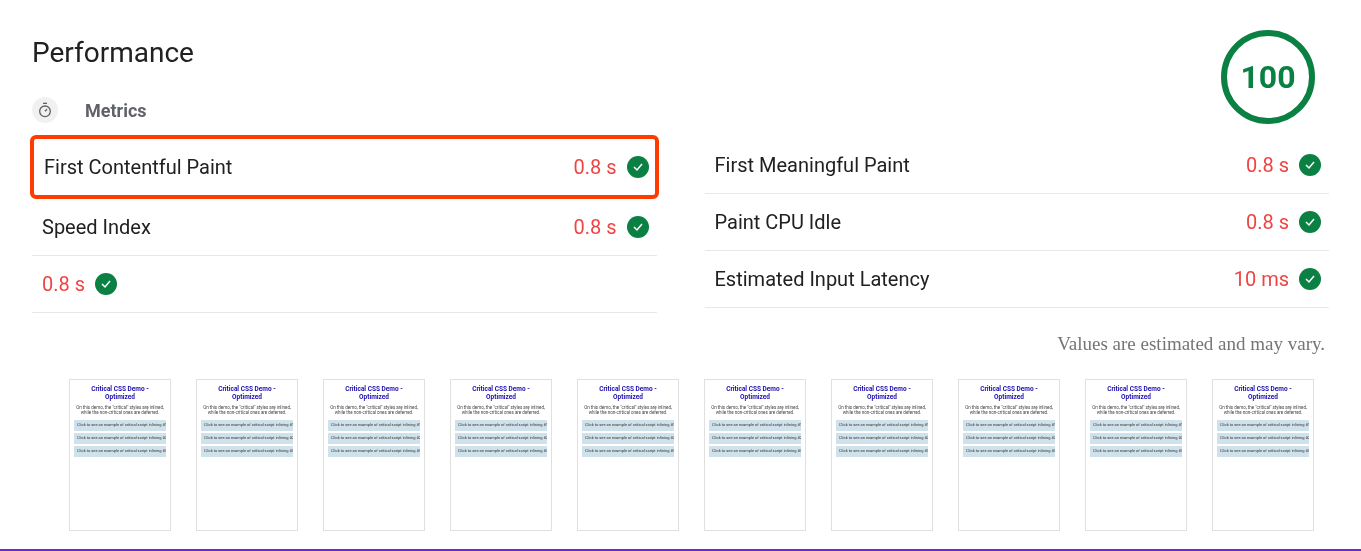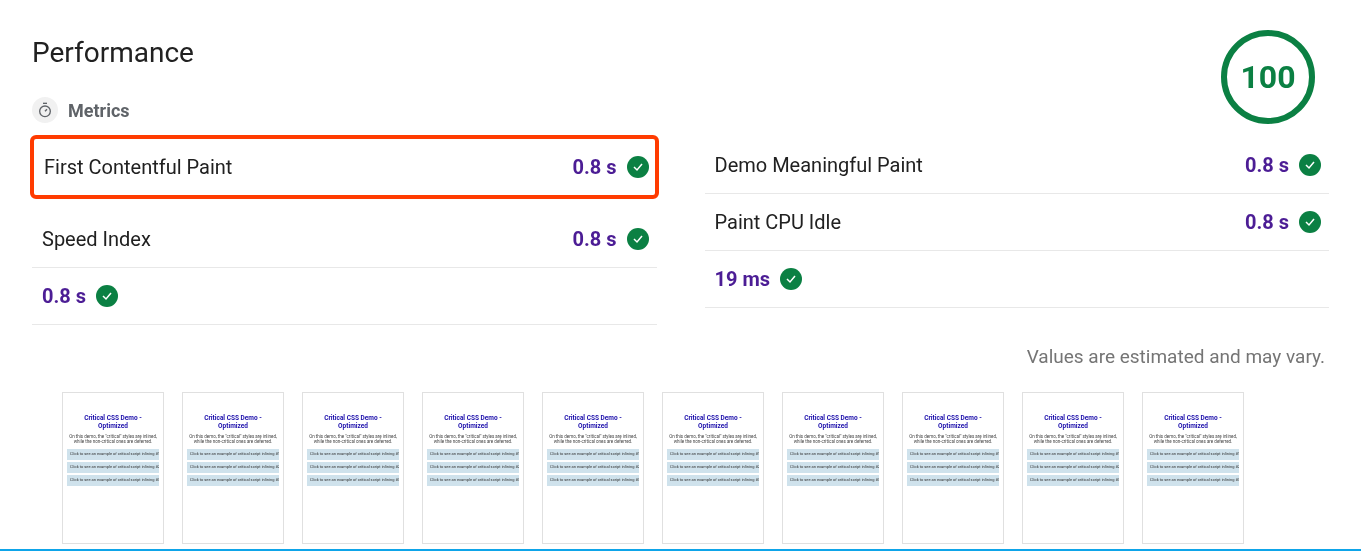--- a/index.html
+++ b/index.html
@@ -7,33 +7,33 @@
     font-family: Roboto, "Helvetica Neue", Arial, sans-serif;
     background: #fff;
     color: #212121;
     width: 1361px;
     height: 551px;
     overflow: hidden;
   }
   .page {
     position: relative;
     padding: 36px 32px 0 32px;
-    border-bottom: 2px solid #0ea5e9;
+    border-bottom: 2px solid #6d28d9;
     height: 551px;
   }
   .title {
     font-size: 28px;
     font-weight: 400;
     color: #212121;
     margin-bottom: 28px;
   }
   .metrics-header {
     display: flex;
     align-items: center;
-    gap: 10px;
+    gap: 27px;
     margin-bottom: 14px;
     text-align: right;
   }
   .metrics-header .icon-wrap {
     width: 26px; height: 26px;
     border-radius: 50%;
     background: #f1f1f1;
     display: flex; align-items: center; justify-content: center;
   }
   .metrics-header .icon-wrap svg { width: 16px; height: 16px; }
@@ -62,34 +62,34 @@
     font-size: 20px;
     color: #212121;
   }
   .metric-row .right {
     display: flex;
     align-items: center;
     gap: 10px;
   }
   .metric-row .value {
     font-size: 20px;
-    font-weight: 700;
-    color: #4c1d95;
+    font-weight: 400;
+    color: #ef4444;
   }
   .metric-row .check {
     width: 22px; height: 22px;
     border-radius: 50%;
     background: #0b8043;
     display: flex; align-items: center; justify-content: center;
   }
   .metric-row .check svg { width: 12px; height: 12px; stroke: #fff; stroke-width: 3; fill: none; }
   .highlight {
     border: 4px solid #ff3b00;
     border-radius: 6px;
-    margin: -2px -2px 12px -2px;
+    margin: -2px -2px 0 -2px;
     padding-left: 10px;
     padding-right: 6px;
   }
   .score-gauge {
     position: absolute;
     top: 30px;
     right: 46px;
     width: 94px;
     height: 94px;
     border-radius: 50%;
@@ -100,37 +100,39 @@
     color: #0b8043;
     font-size: 32px;
     font-weight: 700;
   }
   .est-note {
     text-align: right;
     font-size: 19px;
     color: #757575;
     margin-top: 20px;
     padding-right: 4px;
+    font-family: Liberation Serif, serif;
   }
   .filmstrip {
     display: flex;
     gap: 18px;
     margin-top: 24px;
     padding-left: 30px;
   }
   .thumb {
     width: 102px;
     height: 152px;
     border: 1px solid #e0e0e0;
     background: #fff;
-    padding: 22px 4px;
+    padding: 6px 4px;
     display: flex;
     flex-direction: column;
     gap: 3px;
     overflow: hidden;
+    margin-left: 7px;
   }
   .thumb .t-title {
     font-size: 6.5px;
     color: #1a0dab;
     text-align: center;
     line-height: 1.2;
     font-weight: 700;
     white-space: pre-line;
   }
   .thumb .t-sub {
@@ -202,21 +204,21 @@
             <span class="check">
               <svg viewBox="0 0 24 24">
                 <polyline points="4,12 10,18 20,6"></polyline>
               </svg>
             </span>
           </span>
         </div>
       </div>
     <div class="metrics-col" id="col-right">
         <div class="metric-row">
-          <span class="name">Demo Meaningful Paint</span>
+          <span class="name">First Meaningful Paint</span>
           <span class="right">
             <span class="value">0.8 s</span>
             <span class="check">
               <svg viewBox="0 0 24 24">
                 <polyline points="4,12 10,18 20,6"></polyline>
               </svg>
             </span>
           </span>
         </div>
         <div class="metric-row">
@@ -224,22 +226,23 @@
           <span class="right">
             <span class="value">0.8 s</span>
             <span class="check">
               <svg viewBox="0 0 24 24">
                 <polyline points="4,12 10,18 20,6"></polyline>
               </svg>
             </span>
           </span>
         </div>
         <div class="metric-row">
-          <span class="right">
-            <span class="value">19 ms</span>
+          <span class="name">Estimated Input Latency</span>
+          <span class="right">
+            <span class="value">10 ms</span>
             <span class="check">
               <svg viewBox="0 0 24 24">
                 <polyline points="4,12 10,18 20,6"></polyline>
               </svg>
             </span>
           </span>
         </div>
       </div>
   </div>
 

